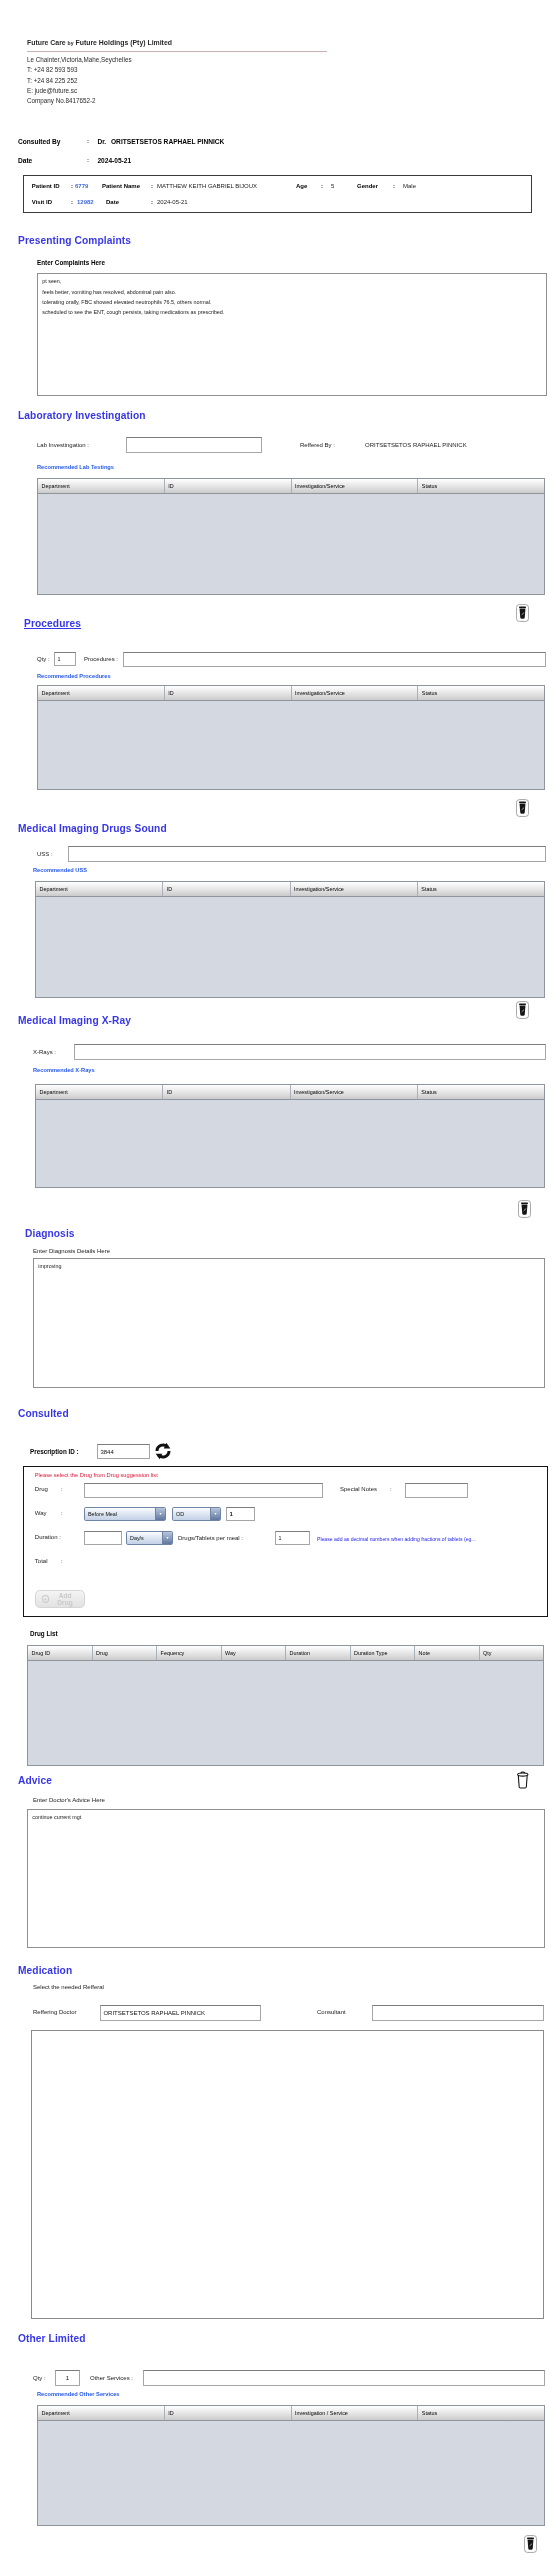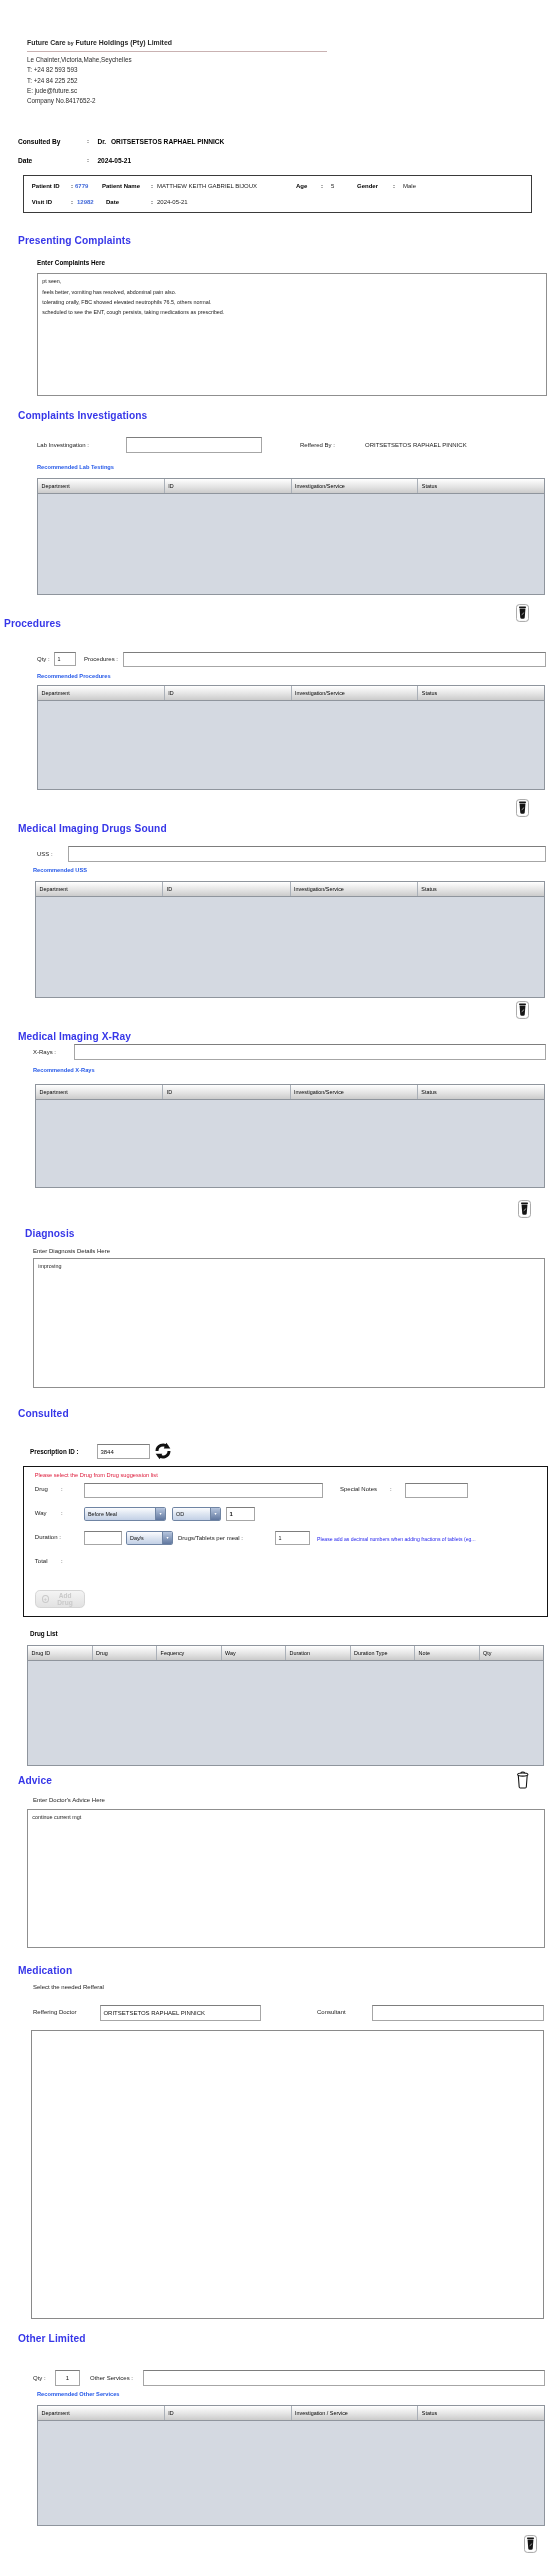--- a/index.html
+++ b/index.html
@@ -98,21 +98,21 @@
     <span class="pi-v" style="left:133px;top:23px;">2024-05-21</span>
   </div>
 
   <div class="abs sec-title" style="left:18px;top:235px;">Presenting Complaints</div>
   <div class="abs lbl-b" style="left:37px;top:259px;">Enter Complaints Here</div>
   <textarea class="abs ta" style="left: 37px; top: 273px; width: 510px; height: 123px;">pt seen,
 feels better, vomiting has resolved, abdominal pain also.
 tolerating orally, FBC showed elevated neutrophils 76.5, others normal.
 scheduled to see the ENT, cough persists, taking medications as prescribed.</textarea>
 
-  <div class="abs sec-title" style="left:18px;top:410px;">Complaints  Investigations</div>
+  <div class="abs sec-title" style="left:18px;top:410px;">Laboratory  Investingation</div>
   <div class="abs lbl" style="left:37px;top:442px;">Lab Investingation :</div>
   <input class="abs tin" style="left: 126px; top: 437px; width: 136px; height: 15.5px;" value="">
   <div class="abs lbl" style="left:300px;top:442px;">Reffered By :</div>
   <div class="abs lbl" style="left:365px;top:442px;">ORITSETSETOS RAPHAEL PINNICK</div>
   <div class="abs rec" style="left:37px;top:464px;">Recommended Lab Testings</div>
   <div class="abs tbl" style="left:37px;top:478px;width:508px;height:117px;">
     <div class="tbl-hdr">
         <span class="th">Department</span>
         <span class="th">ID</span>
         <span class="th">Investigation/Service</span>
@@ -122,21 +122,21 @@
   </div>
   <button class="abs icon-btn" style="left:516px;top:604px;">
     <svg width="13" height="18" viewBox="0 0 22 30">
       <rect x="0.75" y="0.75" width="20.5" height="28.5" rx="5" fill="#fff" stroke="#9a9a9a" stroke-width="1.5"></rect>
       <rect x="5" y="4.2" width="12" height="2.2" rx="1.1" fill="#151515"></rect>
       <path d="M6 7.2 h10 l-1.2 15.3 a2.6 2.6 0 0 1 -2.6 2.4 h-2.4 a2.6 2.6 0 0 1 -2.6 -2.4 Z" fill="#151515"></path>
       <path d="M9.5 18 a5 6 0 0 0 3.6 -3.8" stroke="#e8e8e8" stroke-width="1" fill="none"></path>
     </svg>
   </button>
 
-  <div class="abs sec-title" style="left:4px;top:618px;">Procedures</div>
+  <div class="abs sec-title" style="left:24px;top:618px;text-decoration:underline;">Procedures</div>
   <div class="abs lbl" style="left:37px;top:656px;">Qty :</div>
   <input class="abs tin" style="left: 54px; top: 652px; width: 21.5px; height: 14.3px;" value="1">
   <div class="abs lbl" style="left:84px;top:656px;">Procedures :</div>
   <input class="abs tin" style="left: 123px; top: 652px; width: 423px; height: 15px;" value="">
   <div class="abs rec" style="left:37px;top:673px;">Recommended Procedures</div>
   <div class="abs tbl" style="left:37px;top:685px;width:508px;height:105px;">
     <div class="tbl-hdr">
         <span class="th">Department</span>
         <span class="th">ID</span>
         <span class="th">Investigation/Service</span>
@@ -168,21 +168,21 @@
   </div>
   <button class="abs icon-btn" style="left:516px;top:1001px;">
     <svg width="13" height="18" viewBox="0 0 22 30">
       <rect x="0.75" y="0.75" width="20.5" height="28.5" rx="5" fill="#fff" stroke="#9a9a9a" stroke-width="1.5"></rect>
       <rect x="5" y="4.2" width="12" height="2.2" rx="1.1" fill="#151515"></rect>
       <path d="M6 7.2 h10 l-1.2 15.3 a2.6 2.6 0 0 1 -2.6 2.4 h-2.4 a2.6 2.6 0 0 1 -2.6 -2.4 Z" fill="#151515"></path>
       <path d="M9.5 18 a5 6 0 0 0 3.6 -3.8" stroke="#e8e8e8" stroke-width="1" fill="none"></path>
     </svg>
   </button>
 
-  <div class="abs sec-title" style="left:18px;top:1015px;margin-top:16px;">Medical Imaging X-Ray</div>
+  <div class="abs sec-title" style="left:18px;top:1015px;">Medical Imaging X-Ray</div>
   <div class="abs lbl" style="left:33px;top:1049px;">X-Rays :</div>
   <input class="abs tin" style="left: 74px; top: 1044px; width: 472px; height: 16px;" value="">
   <div class="abs rec" style="left:33px;top:1067px;">Recommended X-Rays</div>
   <div class="abs tbl" style="left:35px;top:1084px;width:510px;height:104px;">
     <div class="tbl-hdr">
         <span class="th">Department</span>
         <span class="th">ID</span>
         <span class="th">Investigation/Service</span>
         <span class="th">Status</span>
       </div>

